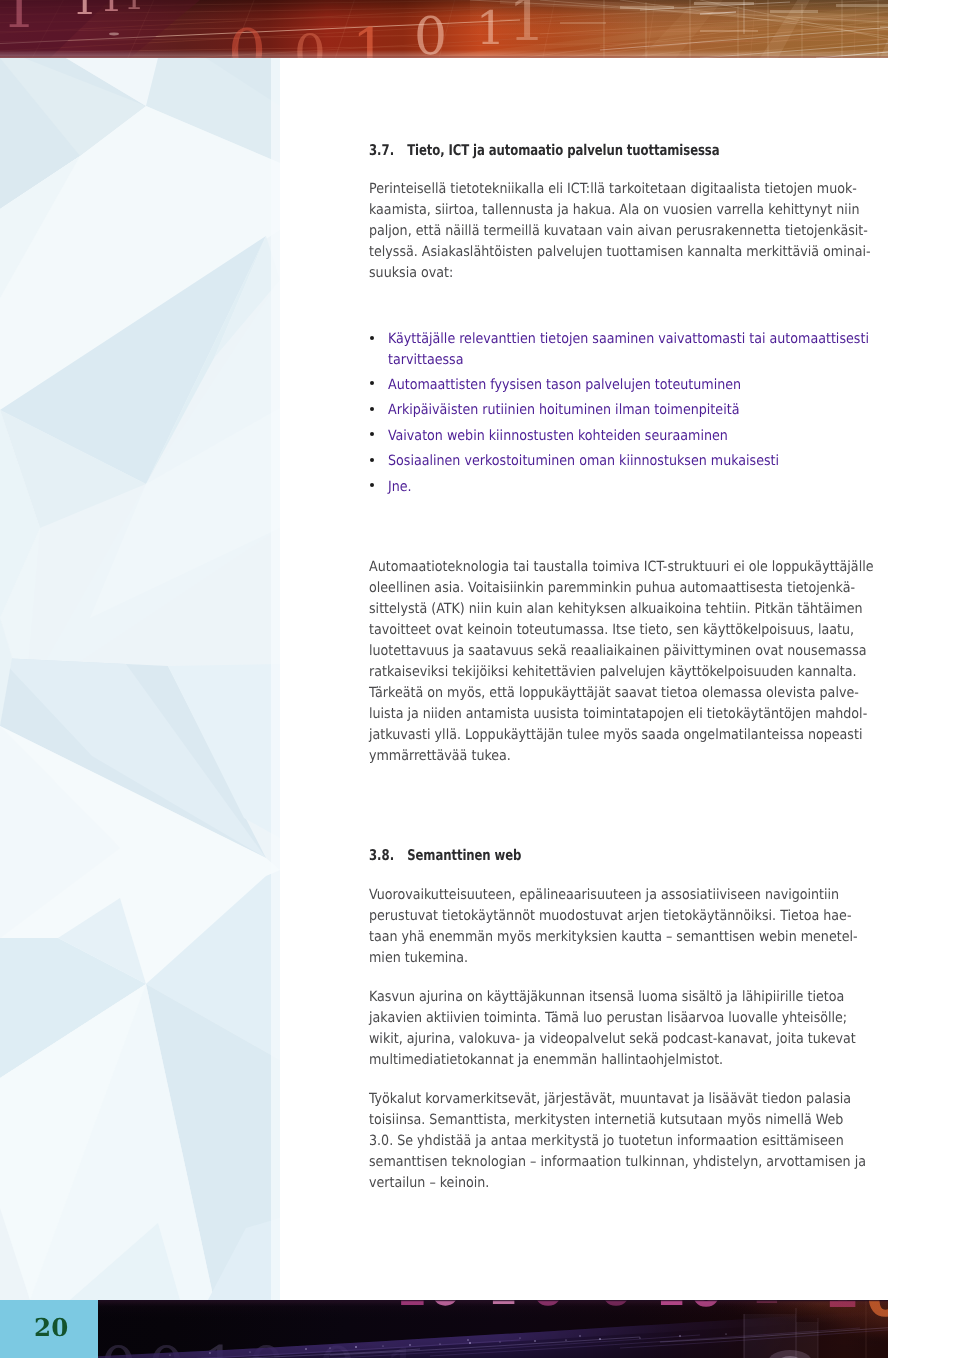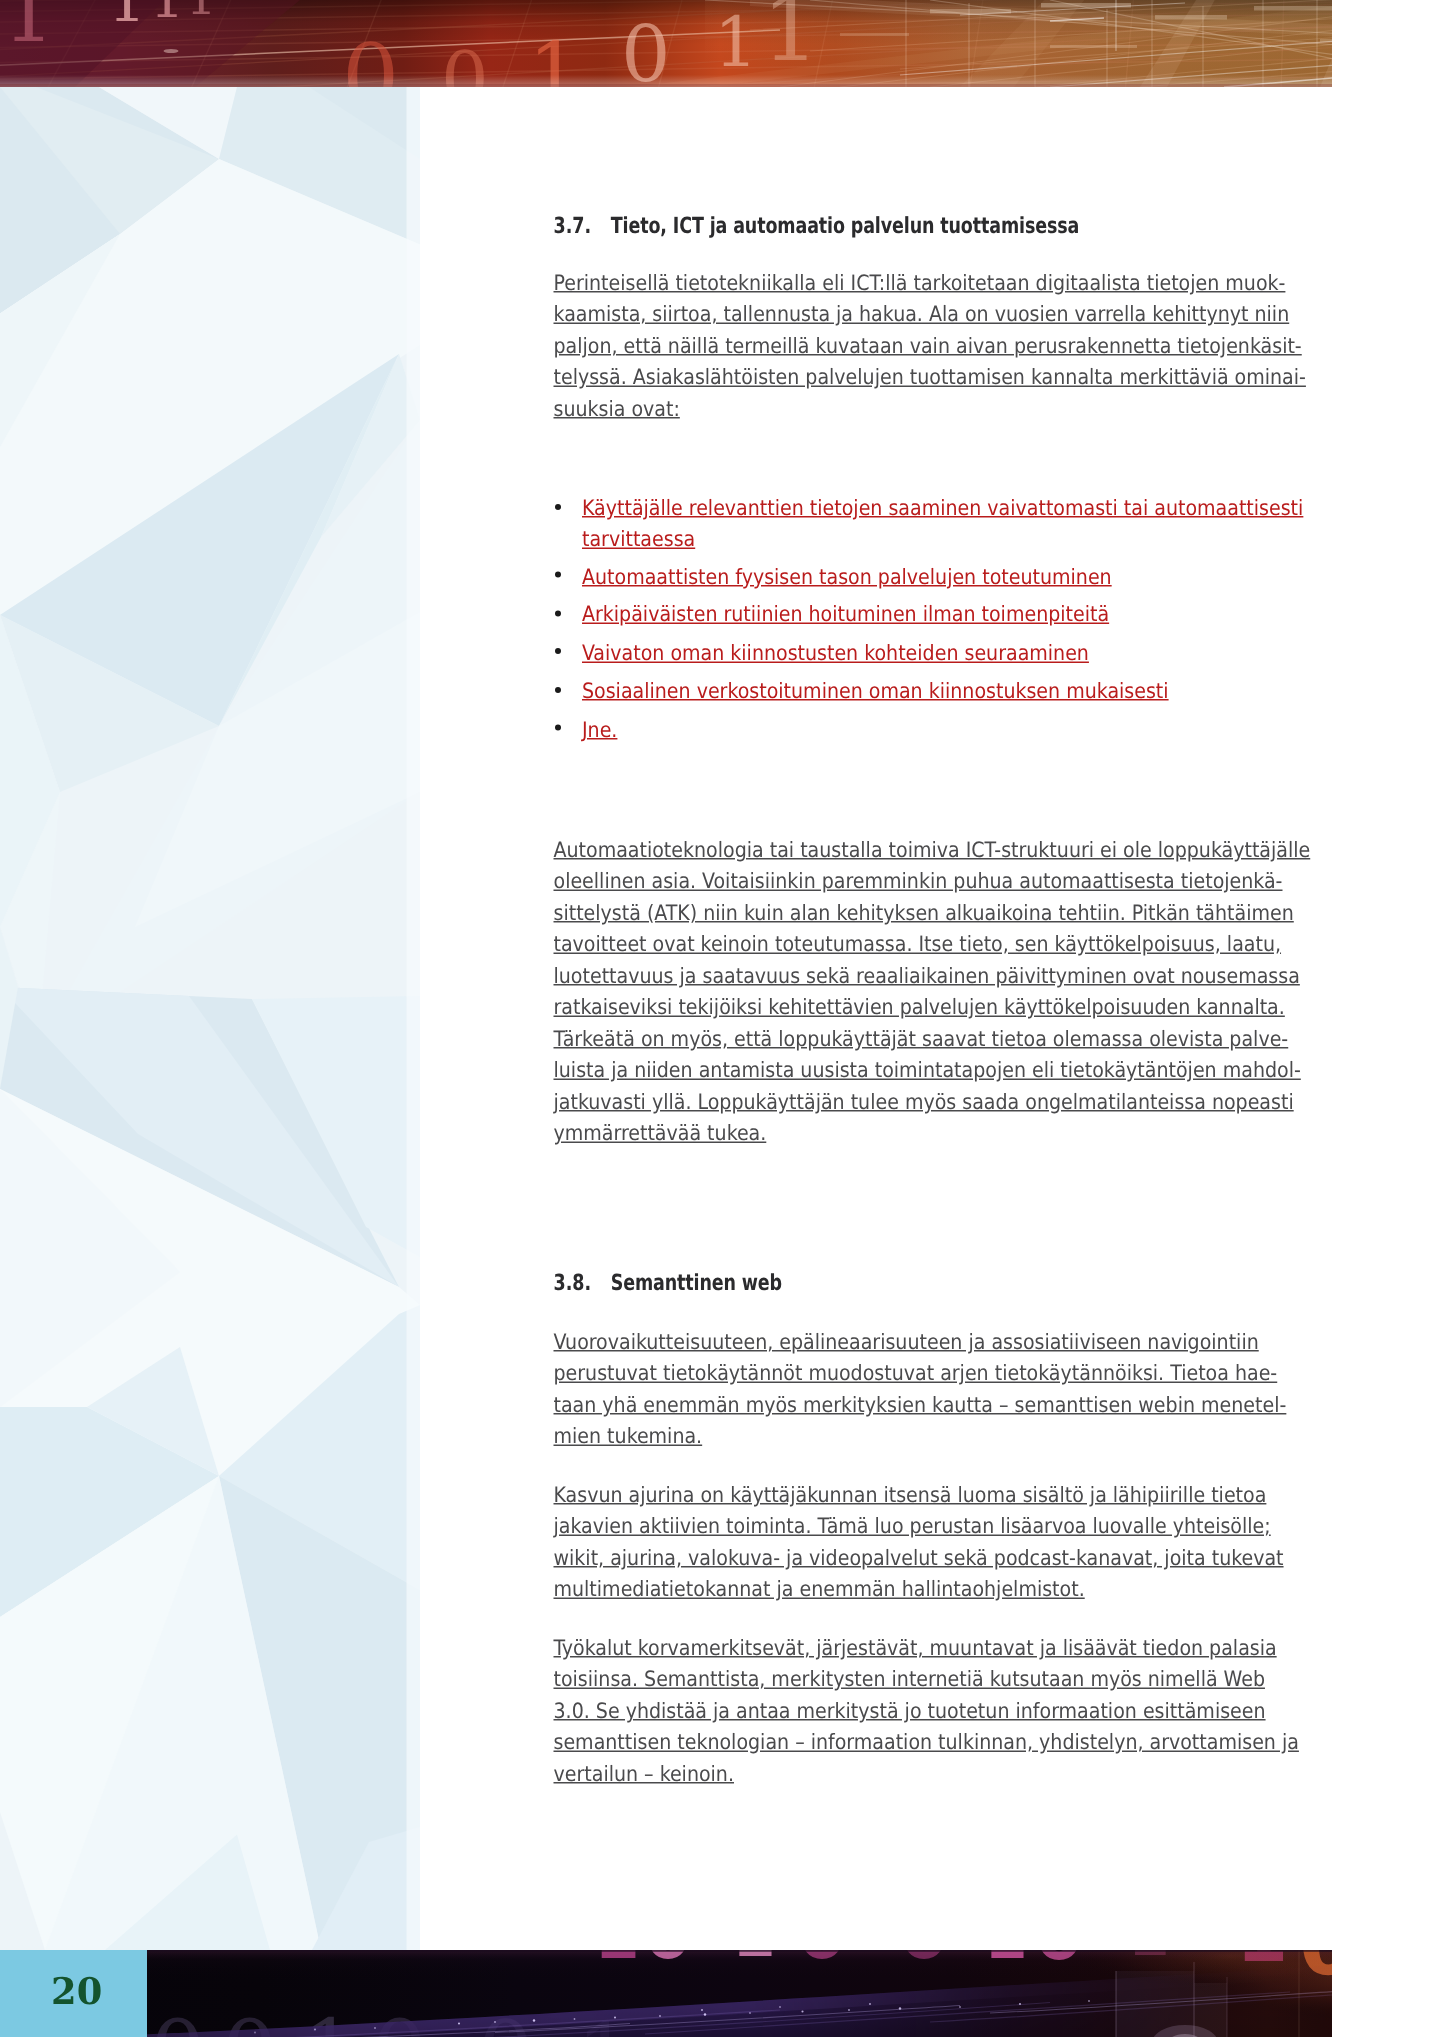--- a/index.html
+++ b/index.html
@@ -25,24 +25,24 @@
             font-size:24.5px;letter-spacing:0.2px;line-height:24px;}
 
   
   .content{position:absolute;left:369px;top:0;width:489px;}
   .sec-head{position:absolute;font-size:14.8px;font-weight:bold;color:#2b2b2d;
             font-stretch:condensed;letter-spacing:-0.1px;white-space:nowrap;
             transform:scaleX(0.877);transform-origin:0 0;}
   .sec-head .num{display:inline-block;width:43.5px;letter-spacing:0;}
   .para{position:absolute;left:0;width:500px;font-size:14.1px;line-height:21px;
         color:#4a4a4c;font-stretch:condensed;text-align:left;}
-  .tline{white-space:pre;text-decoration:underline;}
+  .tline{white-space:pre;}
   .blist{position:absolute;left:0;width:500px;margin:0;padding:0;list-style:none;}
   .blist li{position:relative;padding-left:19px;font-size:14.1px;line-height:21px;
-            color:#b91c1c;font-stretch:condensed;margin-bottom:4.5px;}
+            color:#4c1d95;font-stretch:condensed;margin-bottom:4.5px;}
   .blist li:first-child{margin-bottom:3.9px;}
   .blist li:last-child{margin-top:2.9px;}
   .blist li .dot{position:absolute;left:1px;top:6.5px;width:4px;height:4px;
                  border-radius:50%;background:#1a1a1a;font-size:0;line-height:0;}
 </style>
 </head>
 <body>
 
 <div class="page">
 
@@ -262,21 +262,21 @@
         <div class="tline">kaamista, siirtoa, tallennusta ja hakua. Ala on vuosien varrella kehittynyt niin</div>
         <div class="tline">paljon, että näillä termeillä kuvataan vain aivan perusrakennetta tietojenkäsit-</div>
         <div class="tline">telyssä. Asiakaslähtöisten palvelujen tuottamisen kannalta merkittäviä ominai-</div>
         <div class="tline">suuksia ovat:</div>
       </div>
 
     <ul class="blist" id="bl" style="top:329px">
         <li><span class="dot">•</span><span class="btext"><div class="tline">Käyttäjälle relevanttien tietojen saaminen vaivattomasti tai automaattisesti</div><div class="tline">tarvittaessa</div></span></li>
         <li><span class="dot">•</span><span class="btext"><div class="tline">Automaattisten fyysisen tason palvelujen toteutuminen</div></span></li>
         <li><span class="dot">•</span><span class="btext"><div class="tline">Arkipäiväisten rutiinien hoituminen ilman toimenpiteitä</div></span></li>
-        <li><span class="dot">•</span><span class="btext"><div class="tline">Vaivaton oman kiinnostusten kohteiden seuraaminen</div></span></li>
+        <li><span class="dot">•</span><span class="btext"><div class="tline">Vaivaton webin kiinnostusten kohteiden seuraaminen</div></span></li>
         <li><span class="dot">•</span><span class="btext"><div class="tline">Sosiaalinen verkostoituminen oman kiinnostuksen mukaisesti</div></span></li>
         <li><span class="dot">•</span><span class="btext"><div class="tline">Jne.</div></span></li>
       </ul>
 
     <div class="para" id="p2" style="top:557px">
         <div class="tline">Automaatioteknologia tai taustalla toimiva ICT-struktuuri ei ole loppukäyttäjälle</div>
         <div class="tline">oleellinen asia. Voitaisiinkin paremminkin puhua automaattisesta tietojenkä-</div>
         <div class="tline">sittelystä (ATK) niin kuin alan kehityksen alkuaikoina tehtiin. Pitkän tähtäimen</div>
         <div class="tline">tavoitteet ovat keinoin toteutumassa. Itse tieto, sen käyttökelpoisuus, laatu,</div>
         <div class="tline">luotettavuus ja saatavuus sekä reaaliaikainen päivittyminen ovat nousemassa</div>

